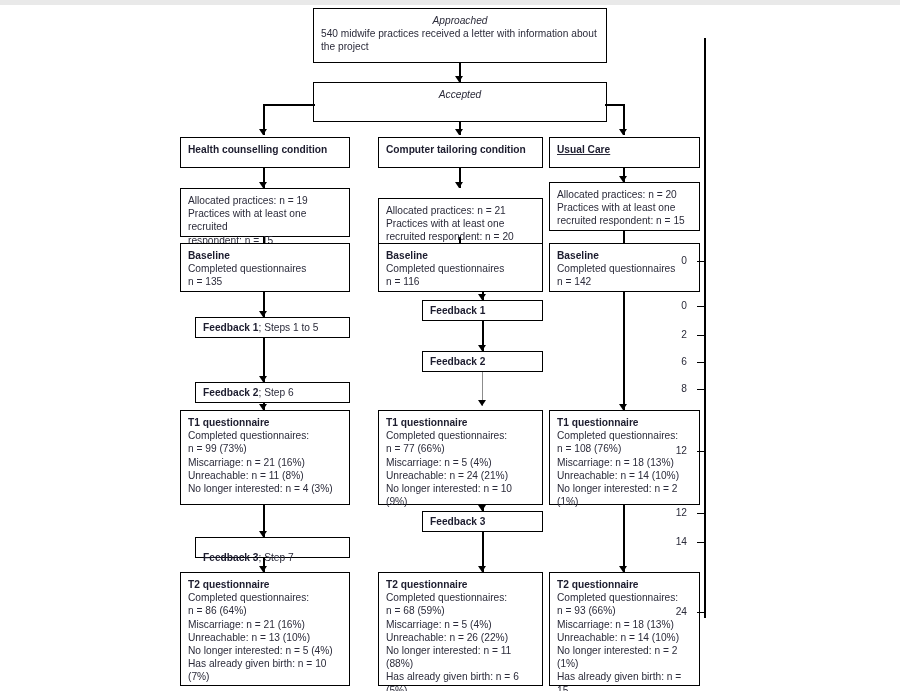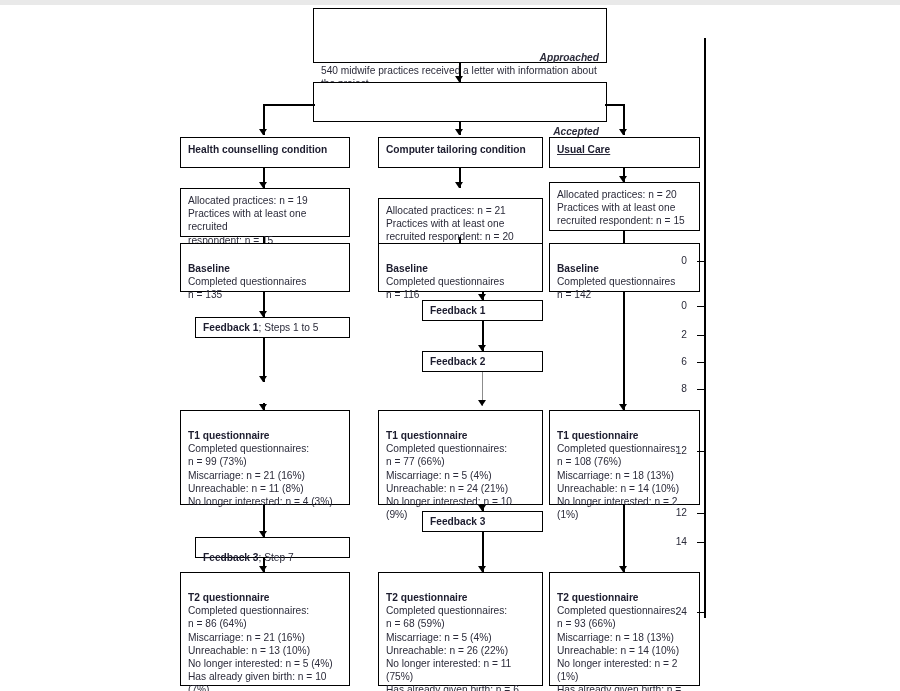--- a/index.html
+++ b/index.html
@@ -15,22 +15,22 @@
   .box{
     position:absolute;
     border:1.6px solid #000;
     background:#fff;
     box-sizing:border-box;
     font-size:10.2px;
     line-height:13.2px;
     padding:5px 7px 4px 7px;
     color:#2b2b3a;
   }
-  .box .hdr{font-weight:bold;color:#1c1c2e;margin-top:13px;}
-  .box .ital{font-style:italic;font-weight:bold;display:block;text-align:right;color:#2b2b3a;margin-top:37px;}
+  .box .hdr{font-weight:bold;color:#1c1c2e;}
+  .box .ital{font-style:italic;font-weight:normal;display:block;text-align:center;color:#2b2b3a;}
   .ctr{text-align:center;}
   .line{position:absolute;background:#000;}
   .vline{width:1.6px;}
   .hline{height:1.6px;}
   .arrow{
     position:absolute;
     width:0;height:0;
     border-left:4.4px solid transparent;
     border-right:4.4px solid transparent;
     border-top:6px solid #000;
@@ -92,20 +92,23 @@
 
   <div class="line vline" style="left:263px;top:292px;height:25px;"></div>
   <div class="arrow" style="left:259px;top:311px;"></div>
 
   <div class="box" style="left:195px;top:317px;width:155px;height:21px;padding-top:3px;">
     <span class="hdr">Feedback 1</span><span>; Steps 1 to 5</span>
   </div>
   <div class="line vline" style="left:263px;top:338px;height:44px;"></div>
   <div class="arrow" style="left:259px;top:376px;"></div>
 
+  <div class="box" style="left:195px;top:382px;width:155px;height:21px;padding-top:3px;">
+    <span class="hdr">Feedback 2</span><span>; Step 6</span>
+  </div>
   <div class="line vline" style="left:263px;top:403px;height:7px;"></div>
   <div class="arrow" style="left:259px;top:404px;"></div>
 
   <div class="box" style="left:180px;top:410px;width:170px;height:95px;">
     <div class="hdr">T1 questionnaire</div>
     <div>Completed questionnaires:</div>
     <div>n = 99 (73%)</div>
     <div>Miscarriage: n = 21 (16%)</div>
     <div>Unreachable: n = 11 (8%)</div>
     <div>No longer interested: n = 4 (3%)</div>
@@ -181,21 +184,21 @@
   </div>
   <div class="line vline" style="left:482px;top:532px;height:40px;"></div>
   <div class="arrow" style="left:478px;top:566px;"></div>
 
   <div class="box" style="left:378px;top:572px;width:165px;height:114px;">
     <div class="hdr">T2 questionnaire</div>
     <div>Completed questionnaires:</div>
     <div>n = 68 (59%)</div>
     <div>Miscarriage: n = 5 (4%)</div>
     <div>Unreachable: n = 26 (22%)</div>
-    <div>No longer interested: n = 11 (75%)</div>
+    <div>No longer interested: n = 11 (88%)</div>
     <div>Has already given birth: n = 6 (5%)</div>
   </div>
 
   <div class="box" style="left:549px;top:137px;width:151px;height:31px;text-decoration:underline;">
     <span class="hdr">Usual Care</span>
   </div>
   <div class="line vline" style="left:623px;top:168px;height:14px;"></div>
   <div class="arrow" style="left:619px;top:176px;"></div>
 
   <div class="box" style="left:549px;top:182px;width:151px;height:49px;">

